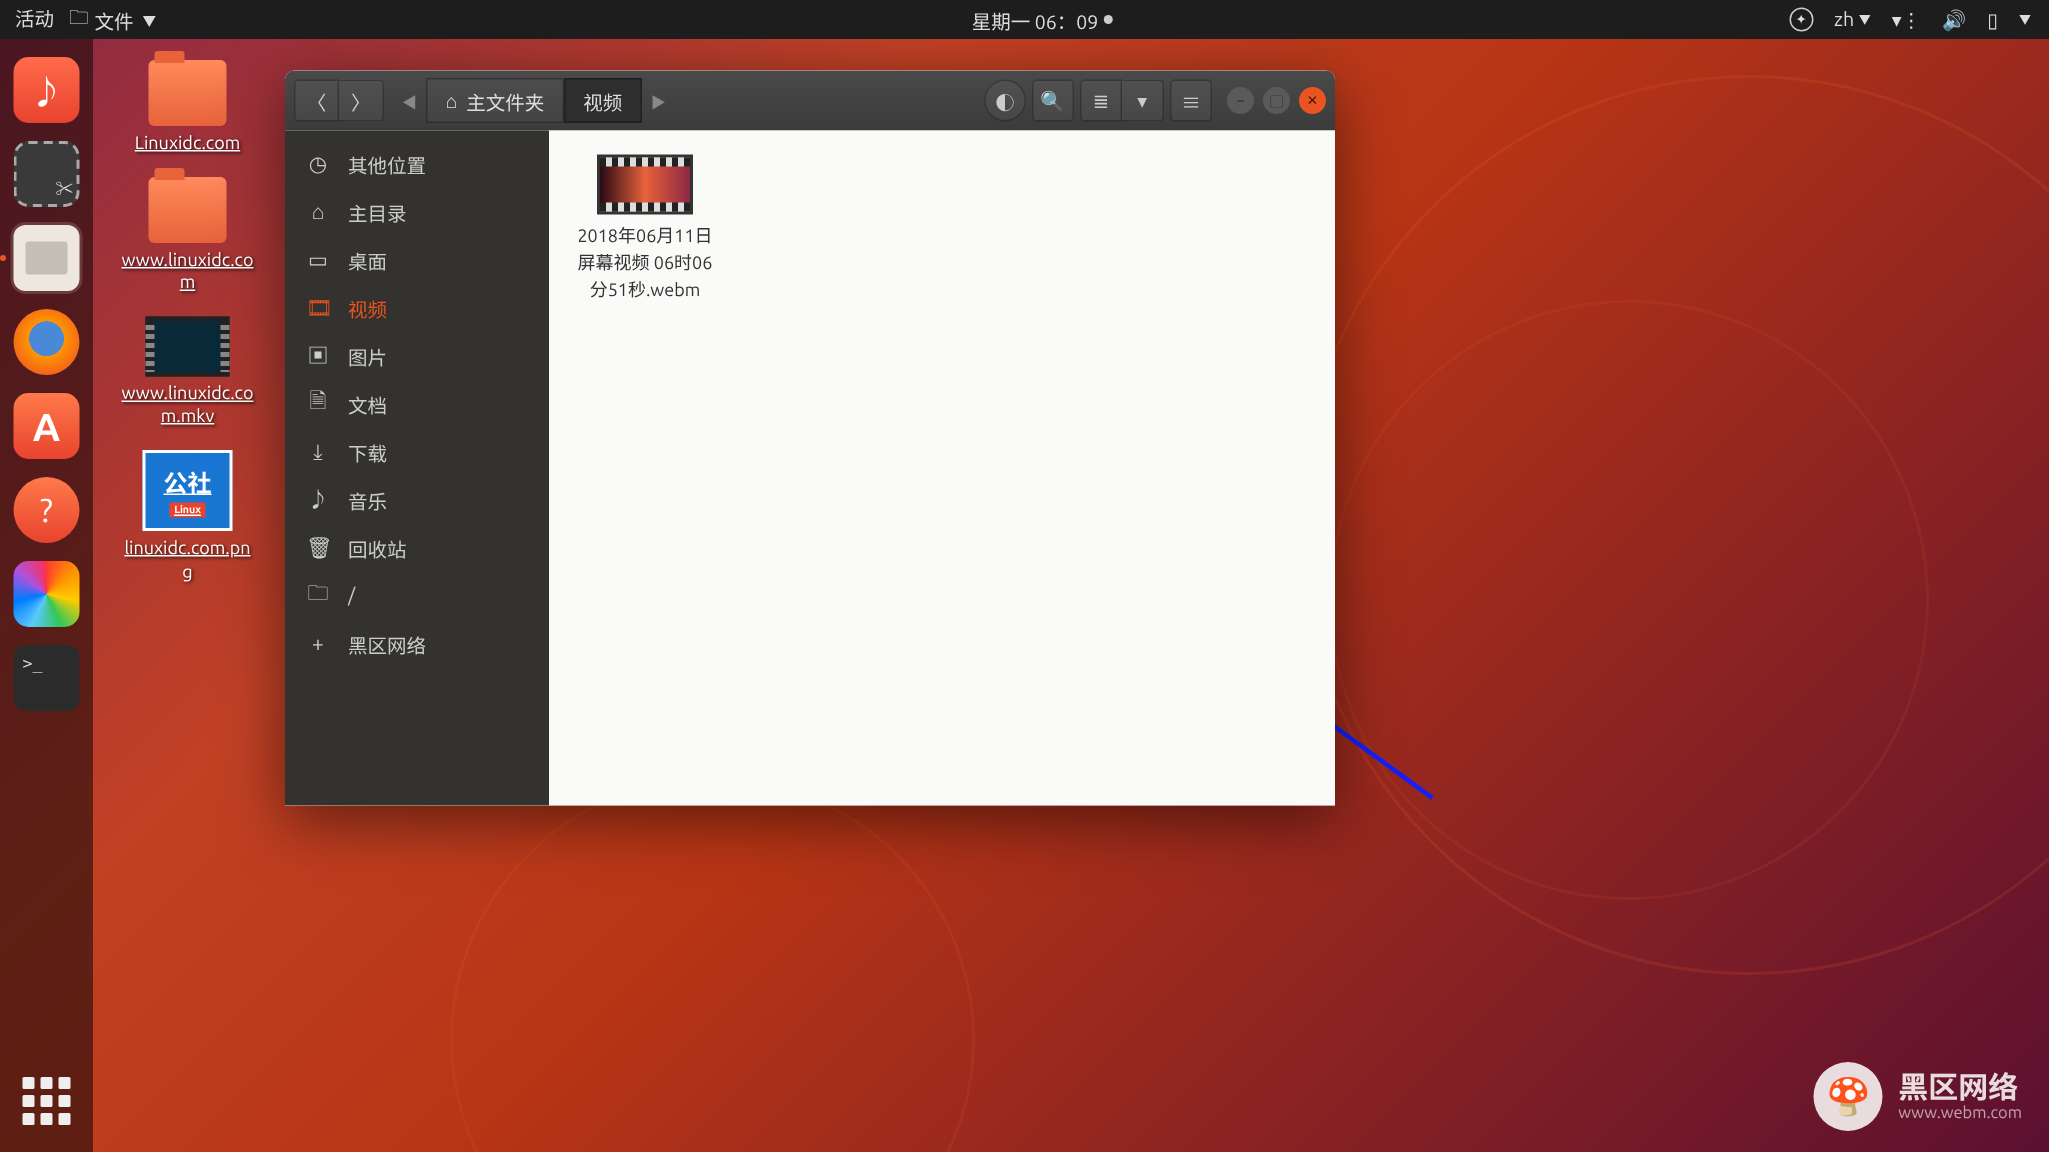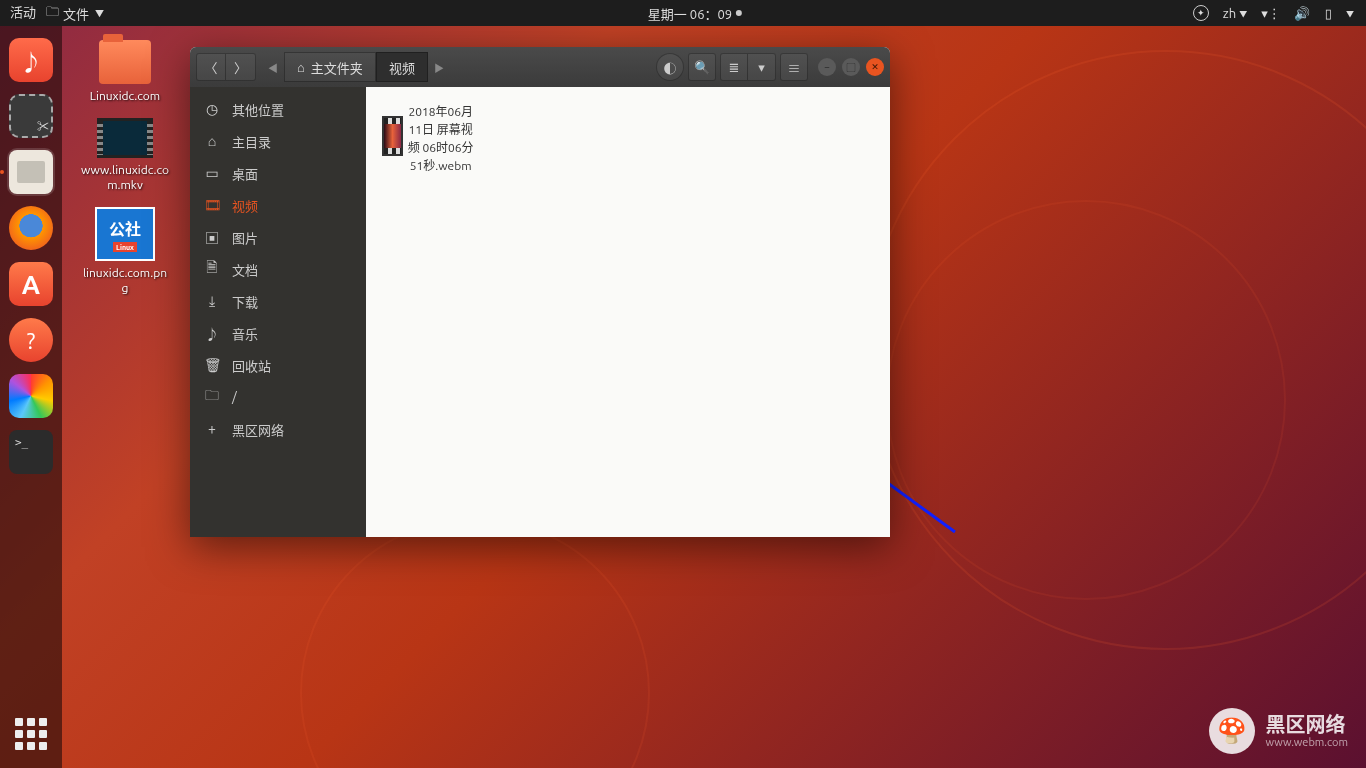--- a/index.html
+++ b/index.html
@@ -35,21 +35,21 @@
 .ico-files { background: #EDE7DD; border-radius: 8px; width: 44px; height: 44px; display:flex; align-items:center; justify-content:center; }
 .ico-files-in { width: 28px; height: 22px; background: #C4C0B6; border-radius: 2px; }
 .ico-ff { background: radial-gradient(circle at 50% 45%, #4A88D8 35%, #FF9500 36%, #E8432E 100%); border-radius: 50%; width: 44px; height: 44px; }
 .ico-sw { background: linear-gradient(#FF7A4A, #E8432E); border-radius: 10px; width: 44px; height: 44px; display:flex; align-items:center; justify-content:center; color:white; font-size:26px; font-weight:bold; }
 .ico-help { background: linear-gradient(#FF7A4A, #E8432E); border-radius: 50%; width: 44px; height: 44px; display:flex; align-items:center; justify-content:center; color:white; font-size:22px; }
 .ico-rainbow { width:44px; height:44px; border-radius:10px; background: conic-gradient(#FF3B30,#FF9500,#FFCC00,#34C759,#5AC8FA,#007AFF,#AF52DE,#FF2D55); }
 .ico-term { background: #2B2B2B; border-radius: 8px; width: 44px; height: 44px; display:flex; align-items:flex-start; padding:6px; color:#DDD; font-size:11px; font-family:monospace; }
 
 
 .desktop-icons { position: absolute; left: 80px; top: 40px; display: flex; flex-direction: column; gap: 14px; z-index: 10; }
-.dicon { width: 90px; display: flex; flex-direction: column; align-items: center; color: #FFF; font-size: 12px; text-align: center; cursor: pointer; }
+.dicon { width: 90px; display: flex; flex-direction: column; align-items: center; color: #FFF; font-size: 12px; text-align: center; cursor: pointer; text-decoration: underline; }
 .dicon .folder { width: 52px; height: 44px; background: linear-gradient(#FF8A5C, #E8623A); border-radius: 4px; position: relative; margin-bottom: 4px; }
 .dicon .folder::before { content:''; position:absolute; top:-6px; left:4px; width:20px; height:8px; background:#E8623A; border-radius:2px 2px 0 0; }
 .dicon .imgfile { width: 60px; height: 54px; background: #1976D2; border: 2px solid white; display:flex; flex-direction:column; align-items:center; justify-content:center; color:white; font-size:16px; font-weight:bold; margin-bottom:4px; padding:2px; }
 .dicon .imgfile .sub { font-size:7px; background:#E8432E; color:white; padding:1px 3px; margin-top:2px; }
 .dicon .vidfile { width: 56px; height: 40px; background: #0A2A3A; border: 3px solid #222; position:relative; margin-bottom:4px; display:flex; align-items:center; justify-content:center; }
 .dicon .vidfile::before, .dicon .vidfile::after { content:''; position:absolute; top:0; bottom:0; width:6px; background: repeating-linear-gradient(#222 0 3px, #888 3px 6px); }
 .dicon .vidfile::before { left:-3px; } .dicon .vidfile::after { right:-3px; }
 .dicon .label { text-shadow: 1px 1px 2px rgba(0,0,0,0.8); line-height: 1.3; word-break: break-word; }
 
 
@@ -68,21 +68,21 @@
 .win-controls { display: flex; gap: 6px; margin-left: 6px; }
 .wc { width: 18px; height: 18px; border-radius: 50%; background: #5A5A5A; display:flex; align-items:center; justify-content:center; font-size:9px; color:#222; cursor:pointer; }
 .wc.close { background: #E95420; color:#3A1505; }
 
 .window-body { display: flex; height: calc(100% - 40px); }
 .sidebar { width: 176px; background: #33322F; display: flex; flex-direction: column; padding: 6px 0; }
 .sb-item { height: 32px; display: flex; align-items: center; gap: 12px; padding: 0 14px; color: #CCC; font-size: 13px; cursor: pointer; }
 .sb-item.active { color: #E95420; }
 .sb-item .sb-icon { width: 16px; text-align: center; font-size: 14px; }
 .content { flex: 1; background: #FAFAF8; padding: 16px; display: flex; flex-wrap: wrap; align-content: flex-start; gap: 20px; }
-.file-item { width: 96px; display: flex; flex-direction: row; align-items: center; cursor: pointer; }
+.file-item { width: 96px; display: flex; flex-direction: column; align-items: center; cursor: pointer; }
 .file-thumb { width: 64px; height: 40px; background: linear-gradient(90deg, #2A0A15, #E8623A, #8B2845); border: 2px solid #333; position: relative; margin-bottom: 6px; }
 .file-thumb::before, .file-thumb::after { content:''; position:absolute; left:0; right:0; height:6px; background: repeating-linear-gradient(90deg, #222 0 4px, #DDD 4px 8px); }
 .file-thumb::before { top: 0; } .file-thumb::after { bottom: 0; }
 .file-item .fname { font-size: 12px; color: #333; text-align: center; line-height: 1.5; }
 
 
 .watermark { position: absolute; right: 18px; bottom: 14px; display:flex; align-items:center; gap:10px; color: rgba(255,255,255,0.85); z-index: 5; }
 .wm-icon { width: 46px; height: 46px; background: rgba(255,255,255,0.85); border-radius: 50%; display:flex; align-items:center; justify-content:center; font-size:24px; color:#4A2020; }
 .wm-text { font-size: 20px; font-weight: bold; line-height: 1.1; }
 .wm-text .sub { font-size: 11px; font-weight: normal; opacity: 0.7; }
@@ -163,20 +163,24 @@
       <span></span>
     </div>
 </div>
 
 <div class="desktop-icons">
   <div class="dicon">
       <div class="folder"></div>
       <div class="label">Linuxidc.com</div>
     </div>
   <div class="dicon">
+      <div class="folder"></div>
+      <div class="label">www.linuxidc.com</div>
+    </div>
+  <div class="dicon">
       <div class="vidfile"></div>
       <div class="label">www.linuxidc.com.mkv</div>
     </div>
   <div class="dicon">
       <div class="imgfile">
         <span>公社</span>
         <span class="sub">Linux</span>
       </div>
       <div class="label">linuxidc.com.png</div>
     </div>

